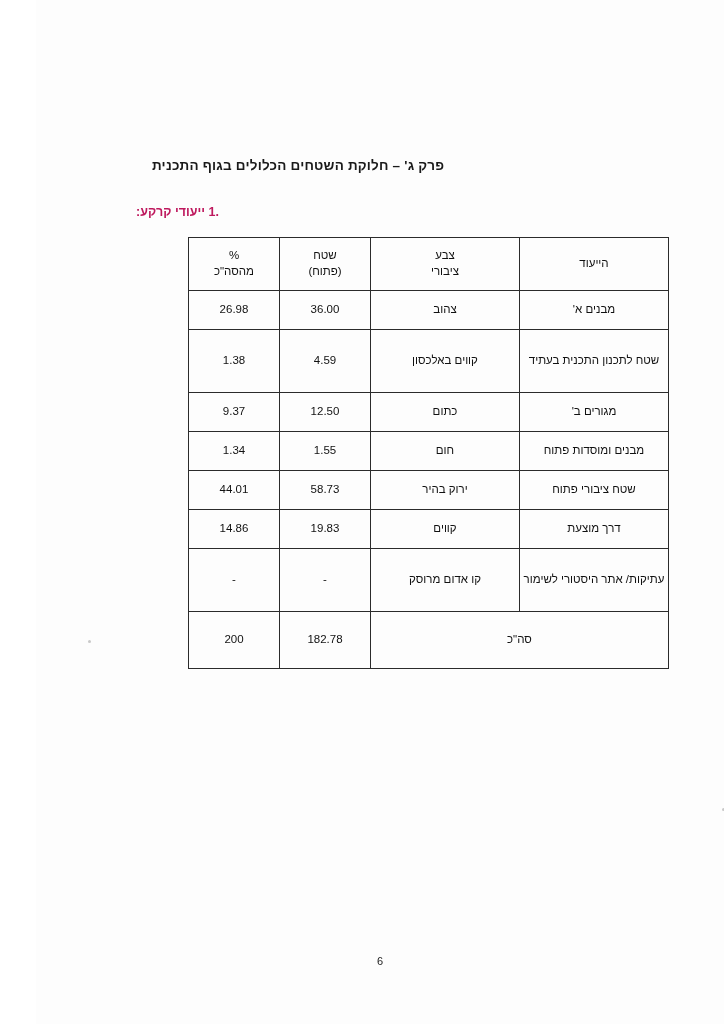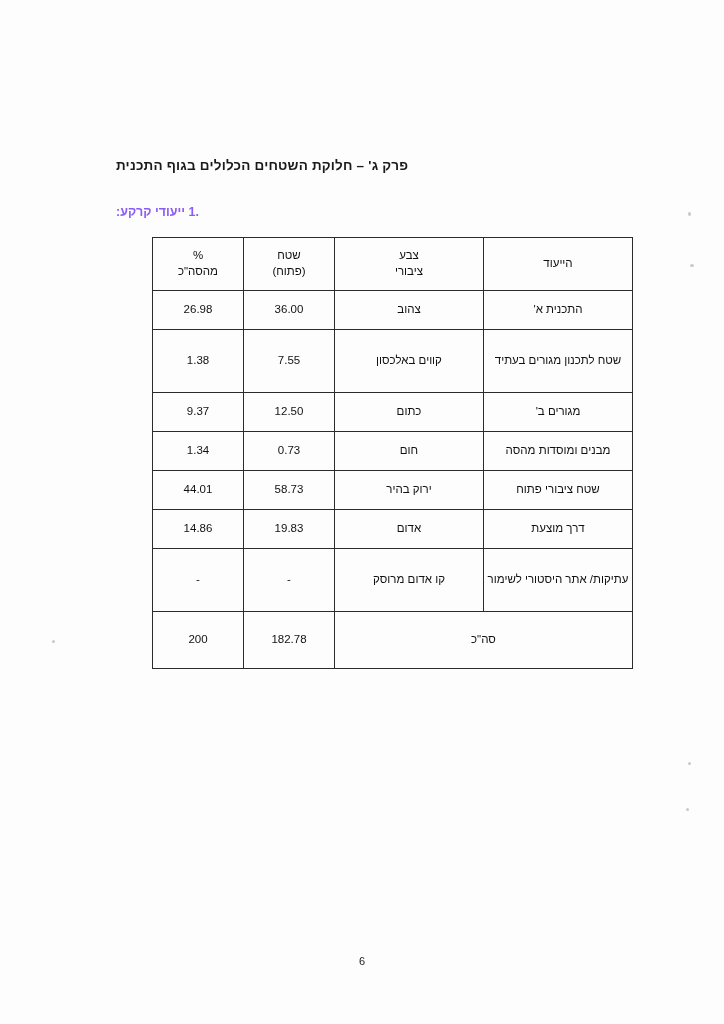--- a/index.html
+++ b/index.html
@@ -13,20 +13,21 @@
     position: relative;
     font-family: "Liberation Sans", sans-serif;
     color: #111111;
     overflow: hidden;
   }
 
   .page {
     position: absolute;
     inset: 0;
     background: #fdfdfd;
+    margin-left: 36px;
   }
 
   
   .chapter-heading {
     position: absolute;
     top: 158px;
     right: 116px;
     left: 116px;
     text-align: left;
     font-size: 13.5px;
@@ -38,27 +39,27 @@
   }
   .chapter-heading-inner {
     display: inline-block;
   }
 
   
   .section-heading {
     position: absolute;
     top: 205px;
     right: 116px;
-    left: 116px;
+    left: 100px;
     text-align: left;
     font-size: 12.5px;
     font-weight: bold;
     text-decoration: underline;
     direction: rtl;
-    color: #8b5cf6;
+    color: #be185d;
   }
   .section-heading-inner {
     display: inline-block;
   }
 
   
   .land-table {
     position: absolute;
     top: 237px;
     left: 152px;
@@ -147,57 +148,57 @@
         </td>
         <td class="col-pct">
           <span class="hdr-line">%</span>
           <span class="hdr-line">מהסה"כ</span>
         </td>
       </tr>
     </thead>
     <tbody>
 
       <tr class="row-std">
-        <td>התכנית א'</td>
+        <td>מבנים א'</td>
         <td>צהוב</td>
         <td>36.00</td>
         <td>26.98</td>
       </tr>
 
       <tr class="row-tall">
-        <td>שטח לתכנון מגורים בעתיד</td>
+        <td>שטח לתכנון התכנית בעתיד</td>
         <td>קווים באלכסון</td>
-        <td>7.55</td>
+        <td>4.59</td>
         <td>1.38</td>
       </tr>
 
       <tr class="row-std">
         <td>מגורים ב'</td>
         <td>כתום</td>
         <td>12.50</td>
         <td>9.37</td>
       </tr>
 
       <tr class="row-std">
-        <td>מבנים ומוסדות  מהסה</td>
+        <td>מבנים ומוסדות  פתוח</td>
         <td>חום</td>
-        <td>0.73</td>
+        <td>1.55</td>
         <td>1.34</td>
       </tr>
 
       <tr class="row-std">
         <td>שטח ציבורי פתוח</td>
         <td>ירוק בהיר</td>
         <td>58.73</td>
         <td>44.01</td>
       </tr>
 
       <tr class="row-std">
         <td>דרך מוצעת</td>
-        <td>אדום</td>
+        <td>קווים</td>
         <td>19.83</td>
         <td>14.86</td>
       </tr>
 
       <tr class="row-tall">
         <td>עתיקות/ אתר היסטורי לשימור</td>
         <td>קו אדום מרוסק</td>
         <td>-</td>
         <td>-</td>
       </tr>

